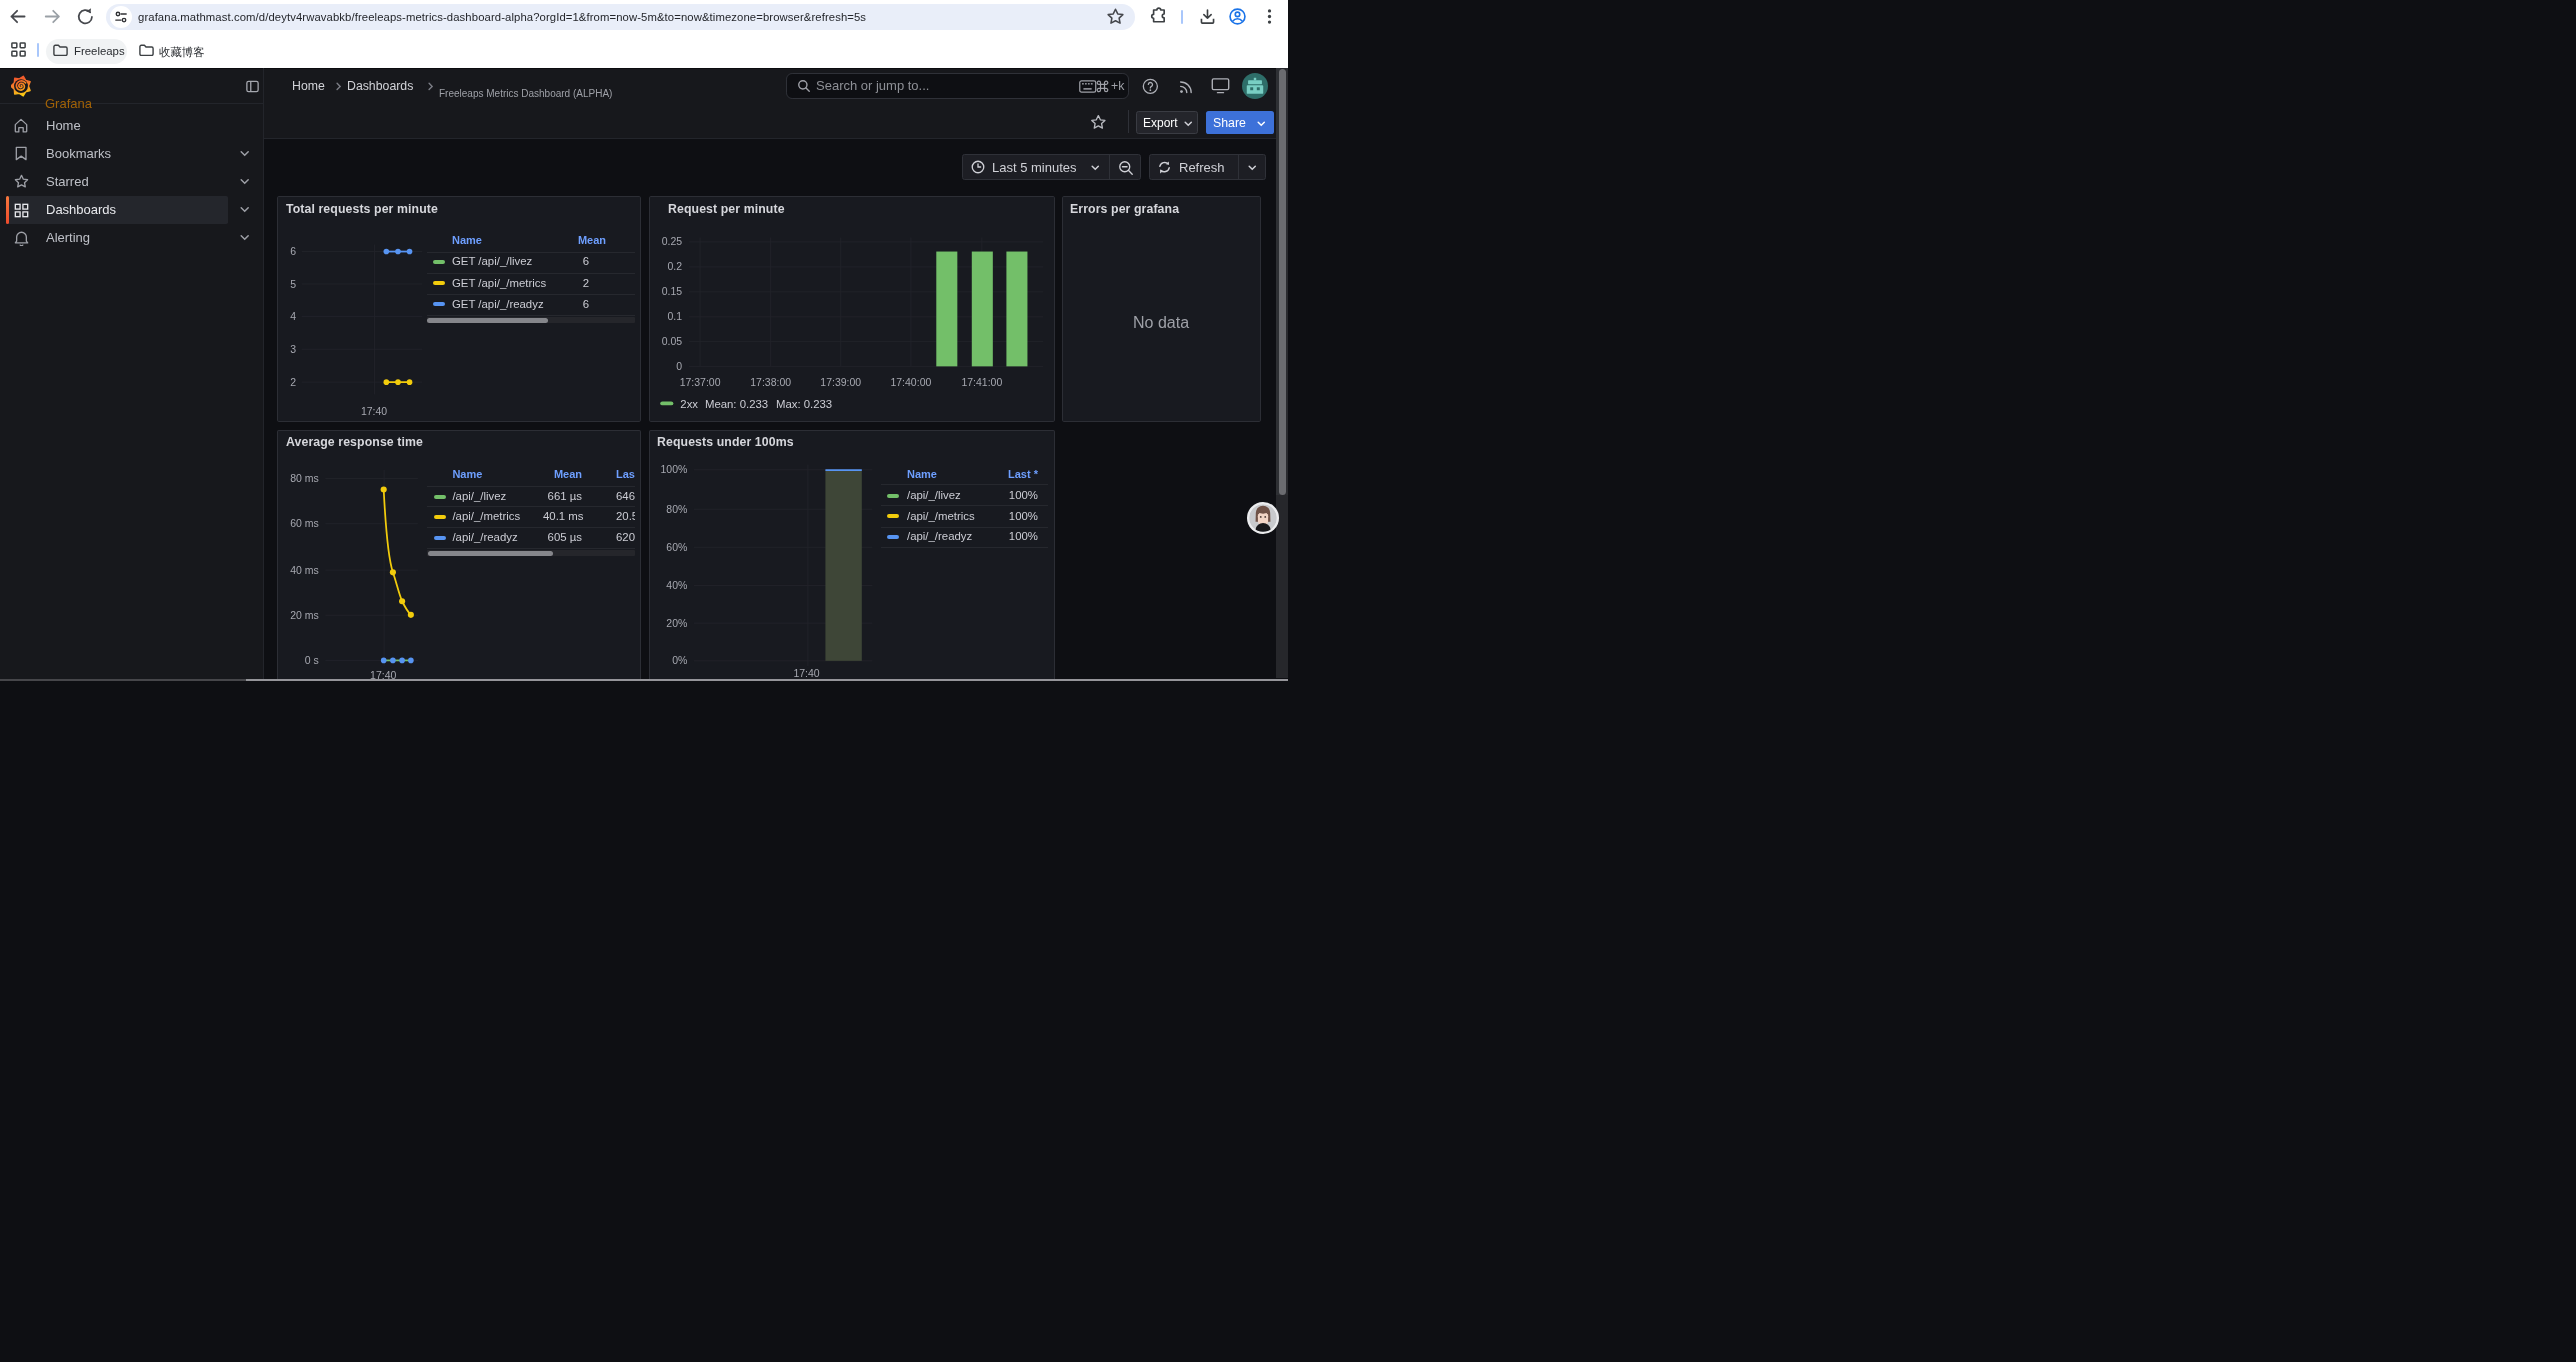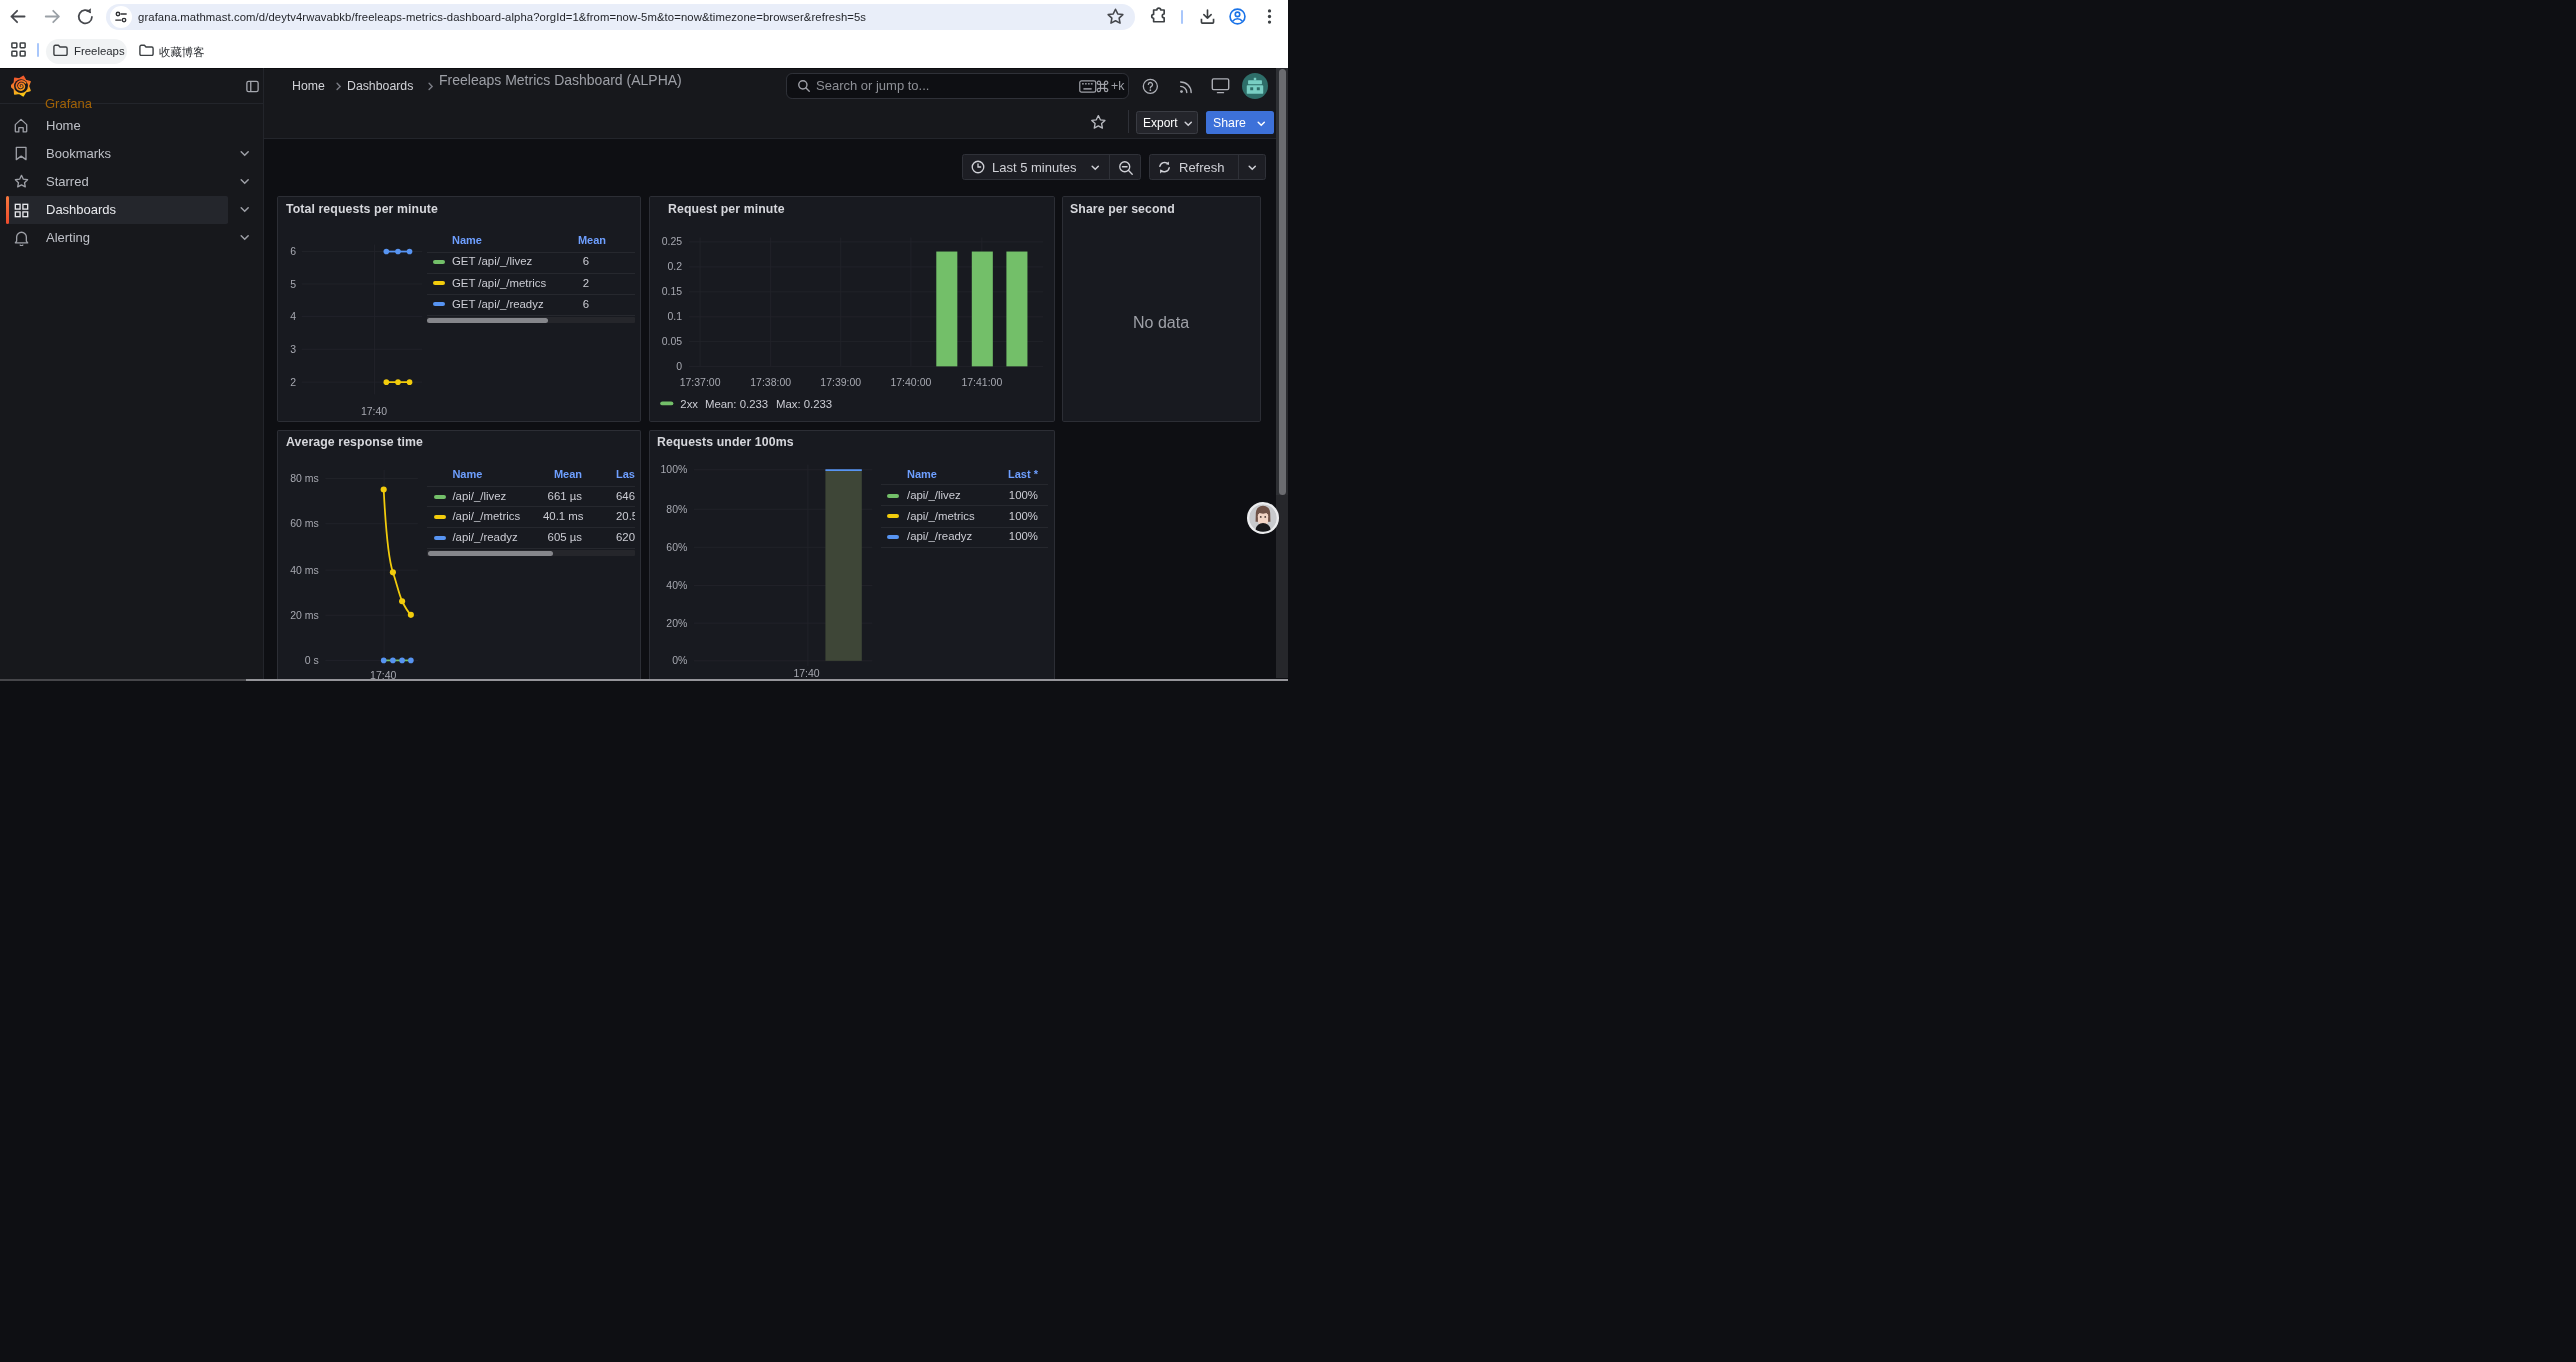--- a/index.html
+++ b/index.html
@@ -129,21 +129,21 @@
 </svg>
 
 <div class="crumb abs" style="left:292px;top:79px">Home</div>
 <svg class="abs" style="left:334px;top:82px" width="8.8" height="8.8" viewBox="0 0 10 10">
     <path d="M3.5 1.5 L7 5 L3.5 8.5" stroke="#7B7D85" stroke-width="1.6" fill="none" stroke-linecap="round"></path>
   </svg>
 <div class="crumb abs" style="left:347px;top:79px">Dashboards</div>
 <svg class="abs" style="left:426px;top:82px" width="8.8" height="8.8" viewBox="0 0 10 10">
     <path d="M3.5 1.5 L7 5 L3.5 8.5" stroke="#7B7D85" stroke-width="1.6" fill="none" stroke-linecap="round"></path>
   </svg>
-<div class="abs" style="left:439px;top:72px;font-size:14px;color:#9EA0A7;white-space:nowrap">Freeleaps Metrics Dashboard (ALPHA)</div>
+<div class="abs" style="left:439px;top:88px;font-size:10px;color:#9EA0A7;white-space:nowrap">Freeleaps Metrics Dashboard (ALPHA)</div>
 
 <div id="search"></div>
 <svg class="abs" style="left:797px;top:79px" width="14" height="14" viewBox="0 0 16 16">
   <circle cx="6.7" cy="6.7" r="4.7" fill="none" stroke="#9FA1A8" stroke-width="1.6"></circle>
   <path d="M10.3 10.3 L14 14" stroke="#9FA1A8" stroke-width="1.6" stroke-linecap="round"></path>
 </svg>
 <div class="abs" style="left:816px;top:79px;font-size:13px;line-height:14px;color:#8E9096">Search or jump to...</div>
 <svg class="abs" style="left:1079px;top:80px" width="17.5" height="13" viewBox="0 0 20 15">
   <rect x="0.8" y="1" width="18.4" height="13" rx="2" fill="none" stroke="#9FA1A8" stroke-width="1.4"></rect>
   <g fill="#9FA1A8">
@@ -280,21 +280,21 @@
   </svg>
 
 <div class="panel" style="left:277px;top:196px;width:364px;height:226px"></div>
 <div class="panel" style="left:649px;top:196px;width:406px;height:226px"></div>
 <div class="panel" style="left:1062px;top:196px;width:199px;height:226px"></div>
 <div class="panel" style="left:277px;top:430px;width:364px;height:252px;border-bottom:none"></div>
 <div class="panel" style="left:649px;top:430px;width:406px;height:252px;border-bottom:none"></div>
 
 <div class="ptitle" style="left:286px;top:202px">Total requests per minute</div>
 <div class="ptitle" style="left:668px;top:202px">Request per minute</div>
-<div class="ptitle" style="left:1070px;top:202px">Share per second</div>
+<div class="ptitle" style="left:1070px;top:202px">Errors per grafana</div>
 <div class="ptitle" style="left:286px;top:435px">Average response time</div>
 <div class="ptitle" style="left:657px;top:435px">Requests under 100ms</div>
 
 <div class="abs" style="left:1133px;top:314px;font-size:16px;line-height:18.4px;color:#9EA0A7">No data</div>
 
 <svg class="abs" style="left:0;top:0" width="1288" height="681" viewBox="0 0 1469 777">
 
   <g font-size="12" fill="#A6A8B0">
     <text x="337.5" y="291.5" text-anchor="end">6</text>
     <text x="337.5" y="328.5" text-anchor="end">5</text>

